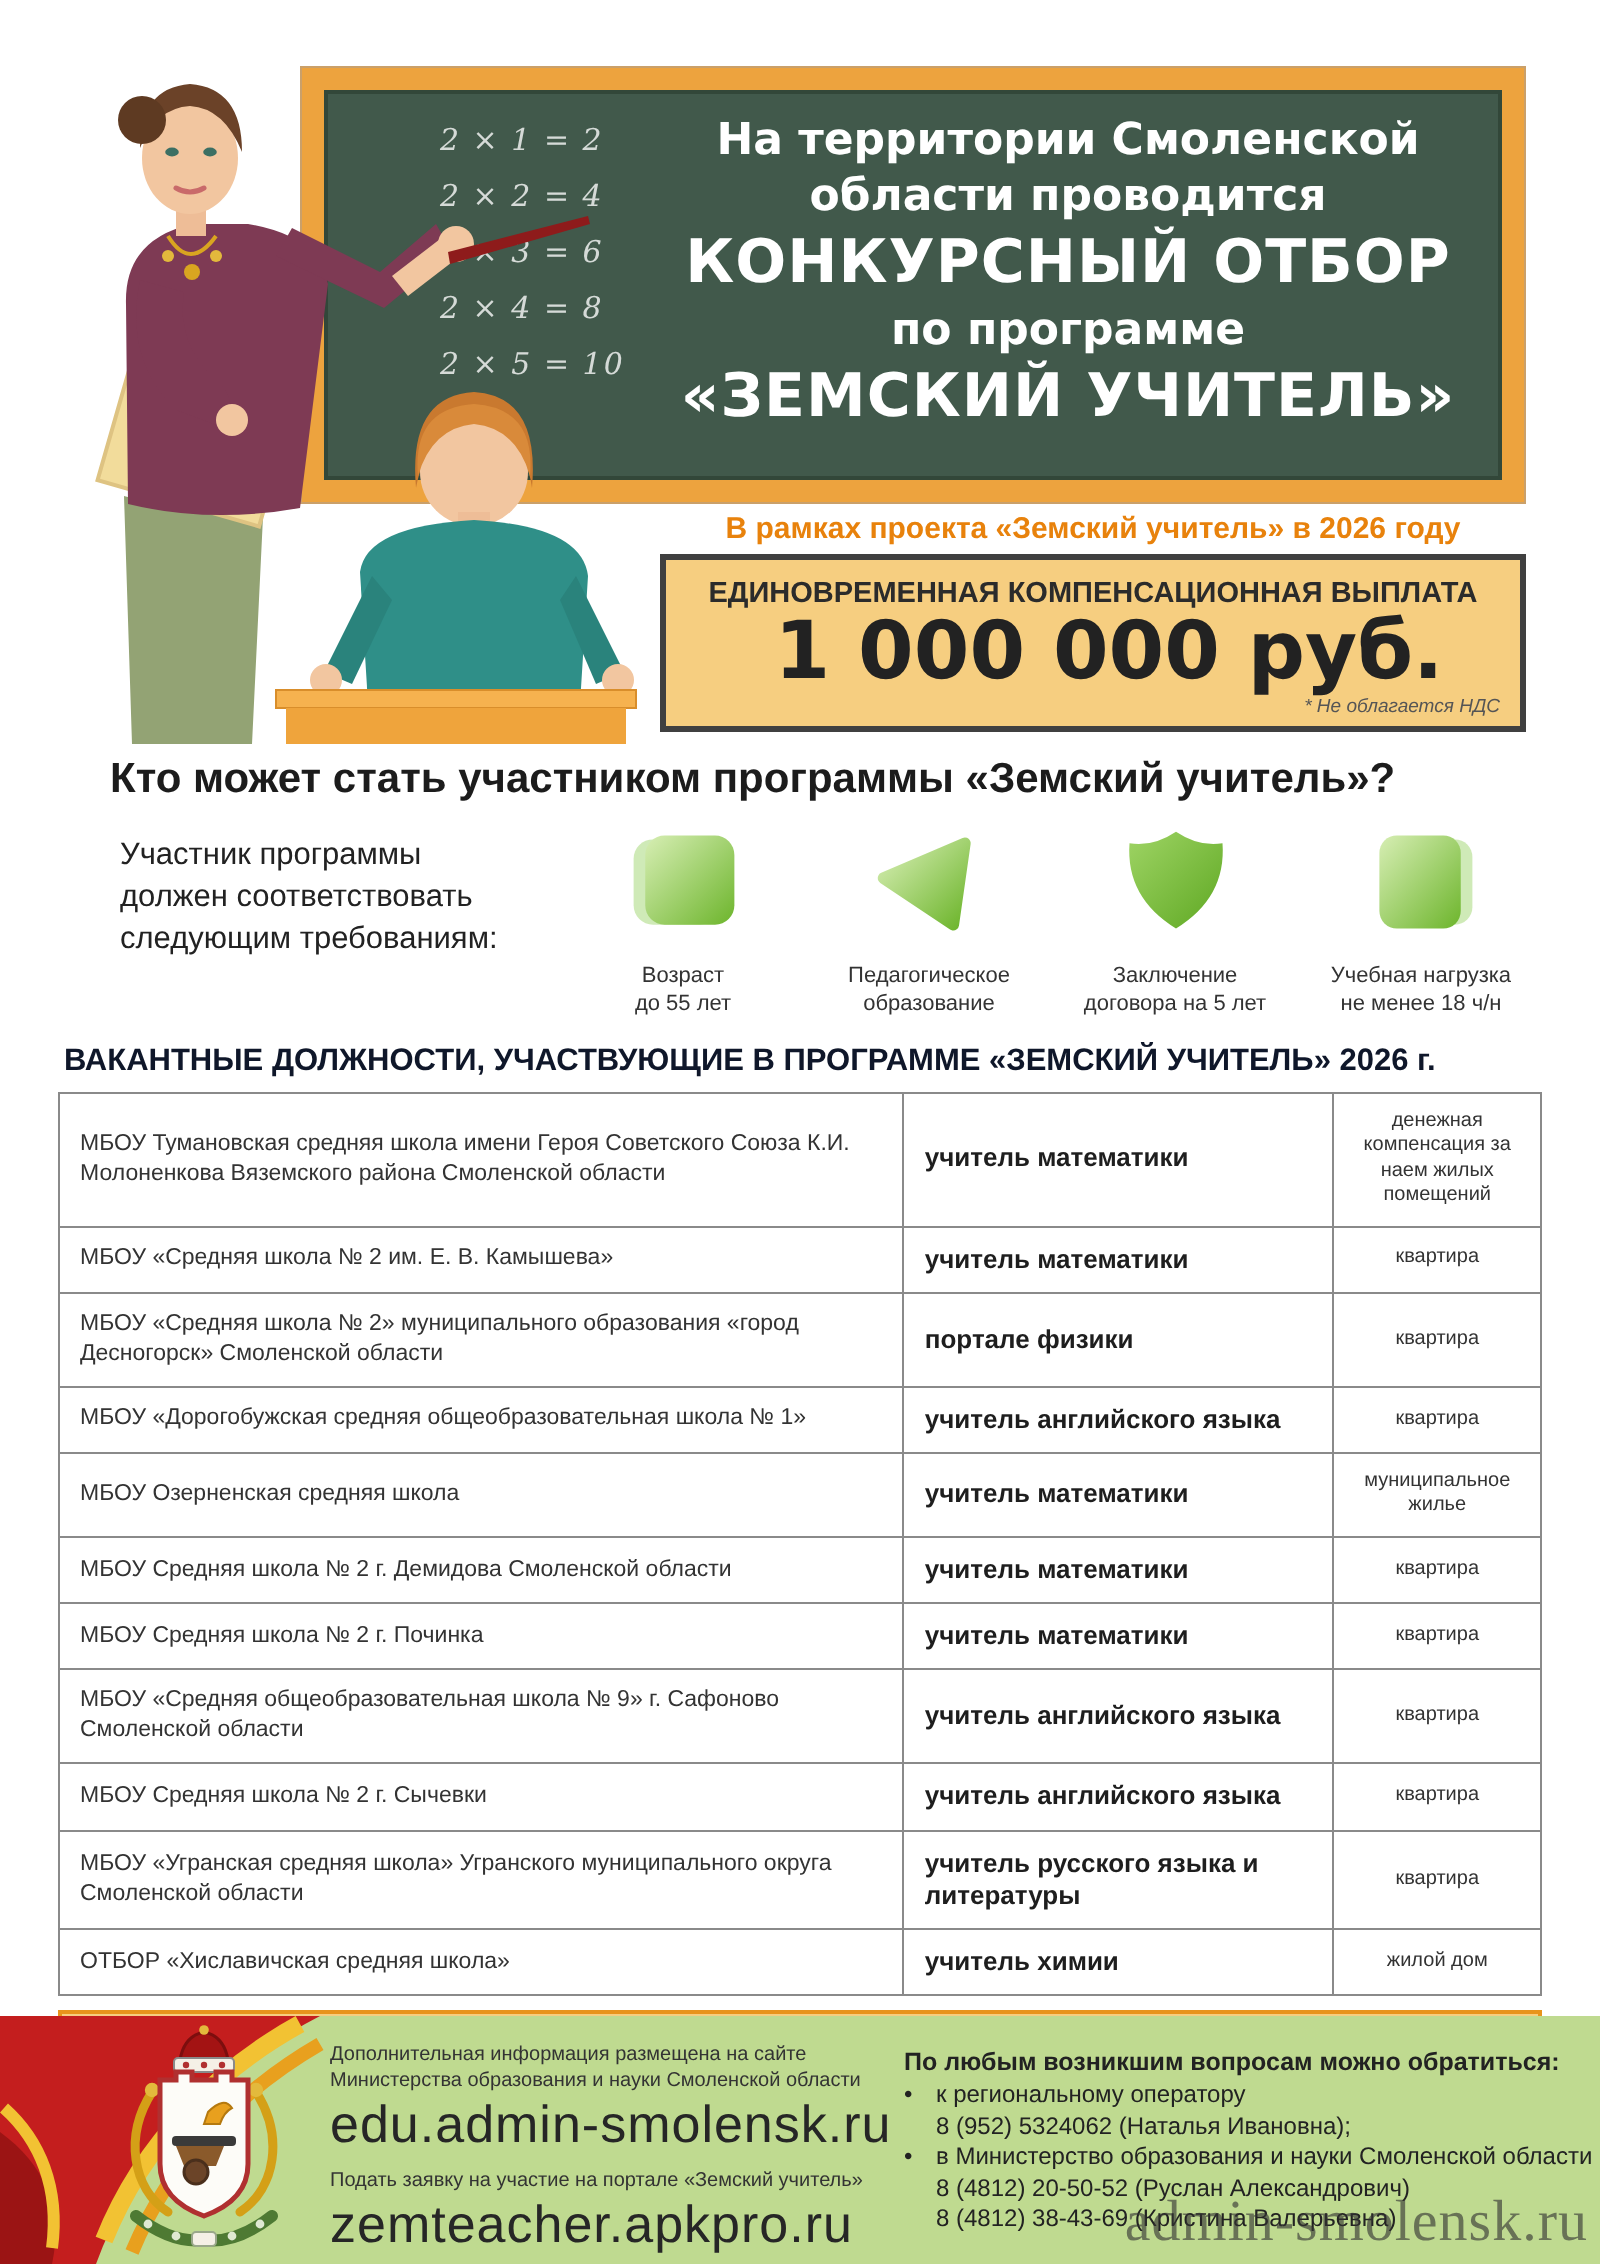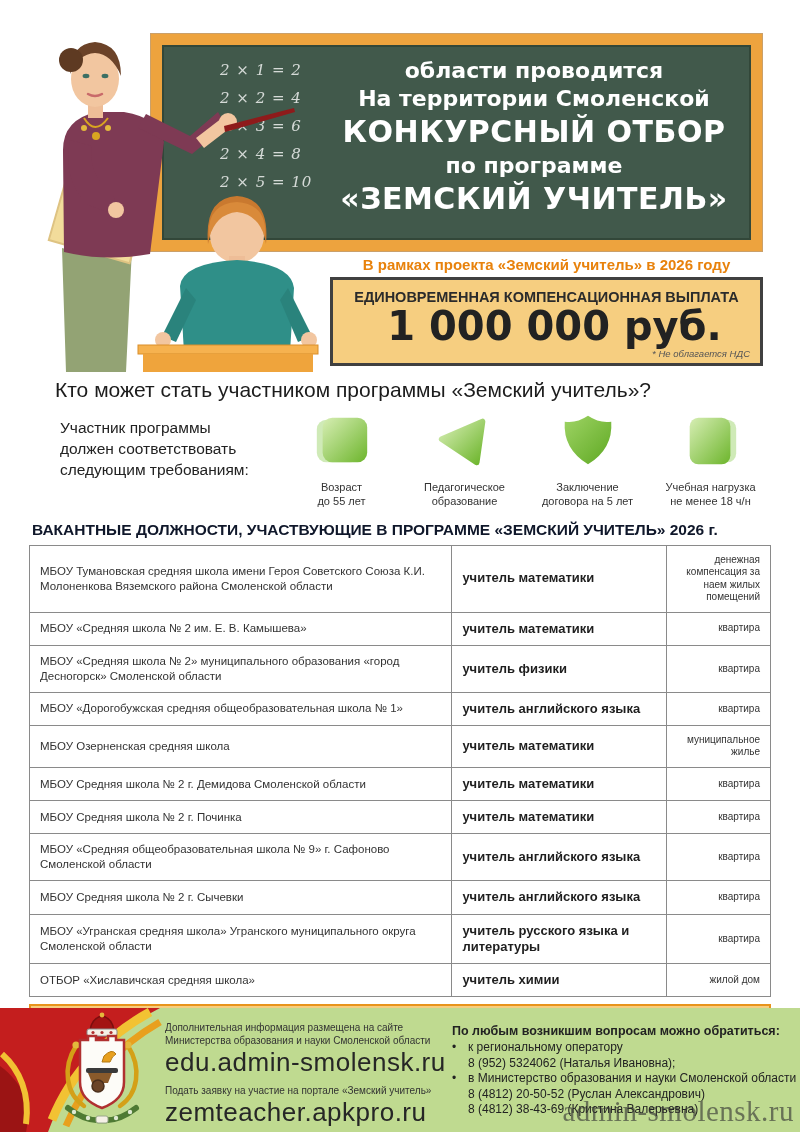--- a/index.html
+++ b/index.html
@@ -25,35 +25,35 @@
                   color:#e8820c; font-weight:bold; font-size:15px; }
   .payment-box { position:absolute; left:330px; top:277px; width:433px; height:89px;
                  background:#f6ce80; border:3px solid #404040; text-align:center; }
   .pay-label { margin-top:9px; font-size:14.5px; font-weight:bold; color:#2b2b2b; }
   .pay-amount { font-family:"DejaVu Sans", sans-serif; font-size:40px; font-weight:bold;
                 color:#222; line-height:1.05;margin-left:16px; }
   .pay-note { position:absolute; right:10px; bottom:4px; font-style:italic; font-size:9.5px; color:#555; }
   .illustration { position:absolute; left:0; top:0; width:330px; height:372px; }
 
   
-  .who-heading { margin:6px 0 8px 55px; font-size:21px; font-weight:normal; color:#1c1c1c; }
+  .who-heading { margin:6px 0 8px 55px; font-size:21px; font-weight:bold; color:#1c1c1c; }
   .requirements { display:flex; padding:0 28px 0 60px; }
   .req-intro { width:220px; font-size:15.5px; line-height:1.35; color:#222; margin-top:8px; flex:none; }
   .req-items { flex:1; display:flex; }
   .req-item { flex:1; text-align:center; }
   .req-item svg { width:62px; height:62px; }
   .req-label { font-size:11px; line-height:1.3; color:#333; margin-top:4px; }
 
   
   .vac-heading { margin:12px 0 6px 32px; font-size:15.5px; font-weight:bold; color:#0f172a; }
   table.vacancies { width:742px; margin-left:29px; border-collapse:collapse; }
   table.vacancies td { border:1px solid #8a8a8a; padding:8px 10px; vertical-align:middle; }
   td.school { width:57%; font-size:11.5px; line-height:1.3; color:#333; text-align:left; }
   td.position { width:29%; font-size:13px; font-weight:bold; color:#1e1e1e; line-height:1.25; }
-  td.housing { width:14%; font-size:10px; text-align:right; color:#333; line-height:1.25; }
+  td.housing { width:14%; font-size:10px; text-align:center; color:#333; line-height:1.25; }
 
   
   .deadline { margin:7px 29px 0 29px; background:#f6ce80; border:2px solid #e8941c;
               text-align:center; font-size:19.5px; font-weight:bold; color:#222; padding:9px 4px; }
 
   
   .footer { position:absolute; left:0; bottom:0; width:800px; height:124px; background:#bfda90; }
   .ribbon { position:absolute; left:0; top:0; }
   .emblem { position:absolute; left:52px; top:4px; }
   .f-links { position:absolute; left:165px; top:13px; width:285px; }
@@ -77,22 +77,22 @@
     <div class="chalkboard">
       <div class="board-surface">
         <div class="chalk">
           <div>2 × 1 = 2</div>
           <div>2 × 2 = 4</div>
           <div>2 × 3 = 6</div>
           <div>2 × 4 = 8</div>
           <div>2 × 5 = 10</div>
         </div>
         <div class="board-title">
+          <div class="bt-sm">На территории Смоленской</div>
           <div class="bt-sm">области проводится</div>
-          <div class="bt-sm">На территории Смоленской</div>
           <div class="bt-lg">КОНКУРСНЫЙ ОТБОР</div>
           <div class="bt-sm">по программе</div>
           <div class="bt-lg">«ЗЕМСКИЙ УЧИТЕЛЬ»</div>
         </div>
       </div>
     </div>
 
     <div class="project-note">В рамках проекта «Земский учитель» в 2026 году</div>
 
     <div class="payment-box">
@@ -237,21 +237,21 @@
         <td class="position">учитель математики</td>
         <td class="housing">денежная компенсация за наем жилых помещений</td>
       </tr>
       <tr>
         <td class="school">МБОУ «Средняя школа № 2 им. Е. В. Камышева»</td>
         <td class="position">учитель математики</td>
         <td class="housing">квартира</td>
       </tr>
       <tr>
         <td class="school">МБОУ «Средняя школа № 2» муниципального образования «город Десногорск» Смоленской области</td>
-        <td class="position">учитель физики</td>
+        <td class="position">портале физики</td>
         <td class="housing">квартира</td>
       </tr>
       <tr>
         <td class="school">МБОУ «Дорогобужская средняя общеобразовательная школа № 1»</td>
         <td class="position">учитель английского языка</td>
         <td class="housing">квартира</td>
       </tr>
       <tr>
         <td class="school">МБОУ Озерненская средняя школа</td>
         <td class="position">учитель математики</td>

